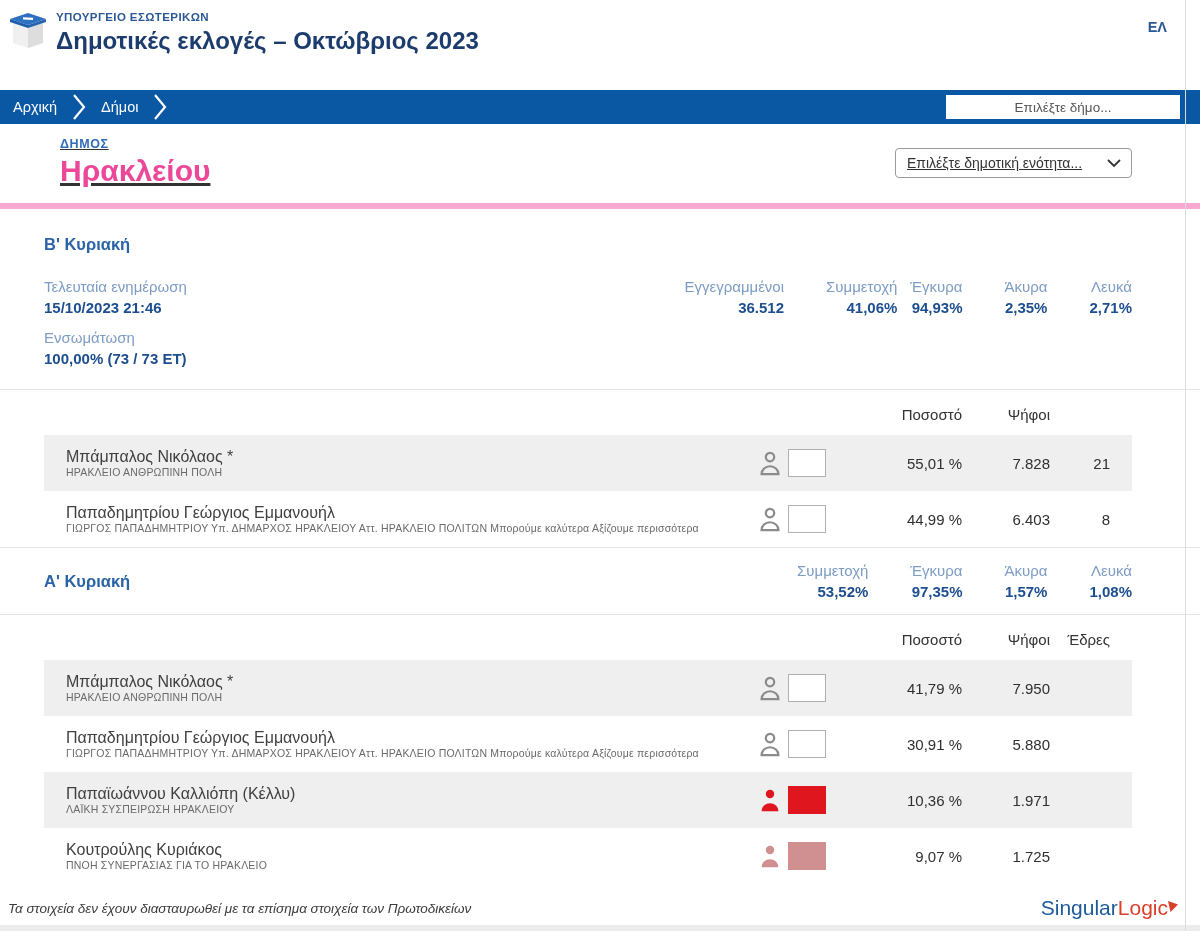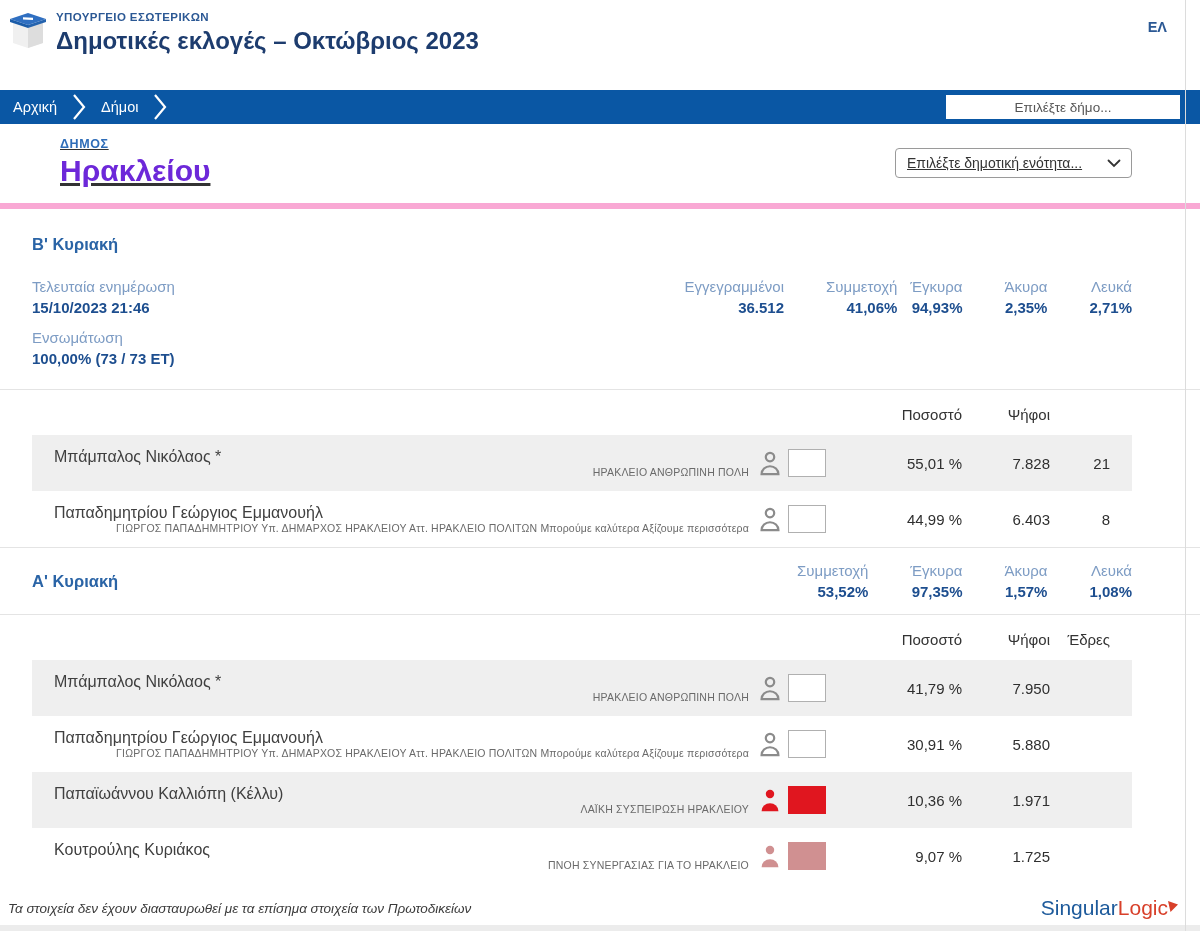--- a/index.html
+++ b/index.html
@@ -26,27 +26,27 @@
     position:absolute; right:20px; top:5px; width:234px; height:24px;
     border:1px solid #fff; background:#fff; text-align:center;
     font-family:"Liberation Sans",sans-serif; font-size:13.5px; color:#555; outline:none;
   }
   .muni-search::placeholder { color:#555; }
 
   
   .muni-row { display:flex; justify-content:space-between; align-items:center;
               padding:13px 68px 15px 60px; border-bottom:6px solid #f9a8d4;text-decoration:underline; }
   .muni-label { font-size:12.5px; font-weight:bold; letter-spacing:.6px; color:#2f6db8; }
-  .muni-name { font-size:30px; font-weight:600; color:#6d28d9; margin-top:3px; }
+  .muni-name { font-size:30px; font-weight:600; color:#ec4899; margin-top:3px; }
   .unit-select { width:237px; height:30px; border:1px solid #9a9a9a; border-radius:4px;
                  display:flex; align-items:center; justify-content:space-between;
                  padding:0 10px 0 11px; font-size:14px; color:#333; background:#fff; cursor:pointer; }
 
   
-  .pad { padding-left:32px; padding-right:68px; }
+  .pad { padding-left:44px; padding-right:68px; }
   .fullline { height:1px; background:#e4e4e4; width:100%; }
 
   
   .section-title { font-size:16.5px; font-weight:600; color:#2a64a6; }
   .sec-b-title { padding-top:26px; }
   .stats-wrap { display:flex; justify-content:space-between; align-items:flex-start; margin-top:24px; padding-bottom:22px; }
   .stat-label { font-size:15px; color:#7d9cc4; }
   .stat-value { font-size:15px; font-weight:bold; color:#1d4e8f; margin-top:4px; }
   .stats-left .group + .group { margin-top:13px; }
   .stats-right { display:flex; flex-direction:row; gap:13px;margin-left:16px; }
@@ -55,21 +55,21 @@
 
   .round-a-bar { display:flex; justify-content:space-between; align-items:center; padding-top:14px; padding-bottom:14px; }
 
   
   .thead { display:flex; justify-content:flex-end; padding:16px 22px 12px 0; font-size:15px; color:#333; }
   .c-pct { width:120px; text-align:right; } .c-votes { width:88px; text-align:right; } .c-seats { width:60px; text-align:right; }
   .row { display:flex; align-items:center; padding:9px 22px; min-height:56px; cursor:pointer; }
   .row.alt { background:#efefef; }
   .cand { flex:1; padding-right:10px; }
   .cand-name { font-size:16px; color:#3f3f3f; }
-  .cand-party { font-size:10.5px; color:#6a6a6a; letter-spacing:.2px;text-align:right; }
+  .cand-party { font-size:10.5px; color:#6a6a6a; letter-spacing:.2px; }
   .icons { display:flex; align-items:center; gap:7px; margin-right:16px; }
   .pbox { width:38px; height:28px; display:inline-block; }
   .icon-grey .person circle, .icon-grey .person path { fill:none; stroke:#8b8b8b; stroke-width:2.4; }
   .icon-grey .pbox { background:#fff; border:1px solid #b0b0b0; }
   .icon-red .person circle, .icon-red .person path { fill:#e0161f; stroke:none; }
   .icon-red .pbox { background:#e0161f; }
   .icon-pink .person circle, .icon-pink .person path { fill:#d09091; stroke:none; }
   .icon-pink .pbox { background:#d09091; }
   .cellnum { font-size:15px; color:#2f2f2f; }
 

